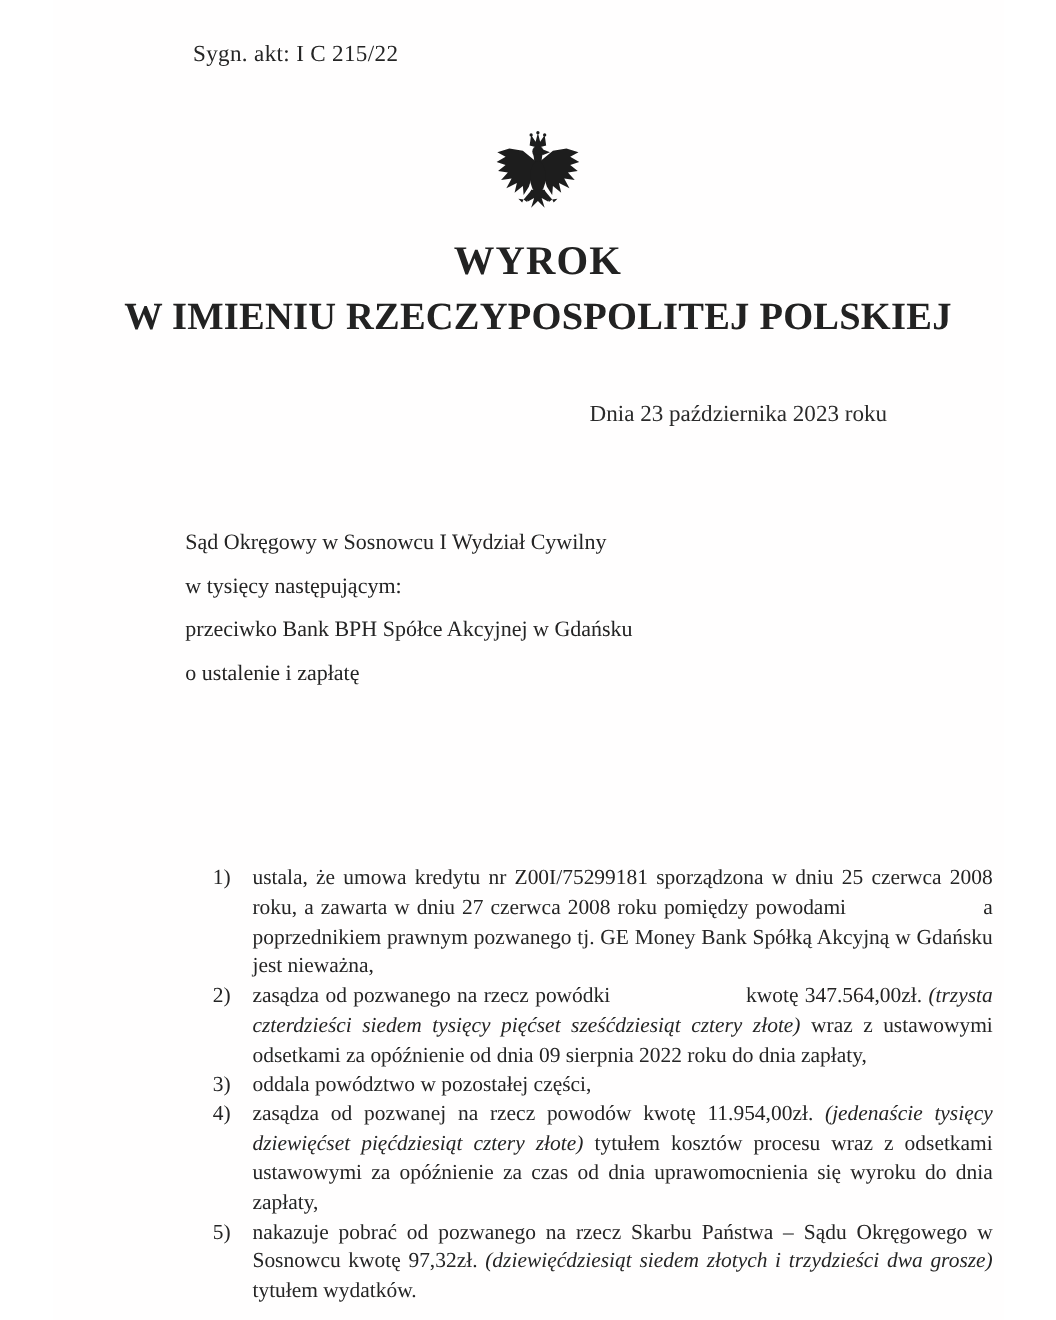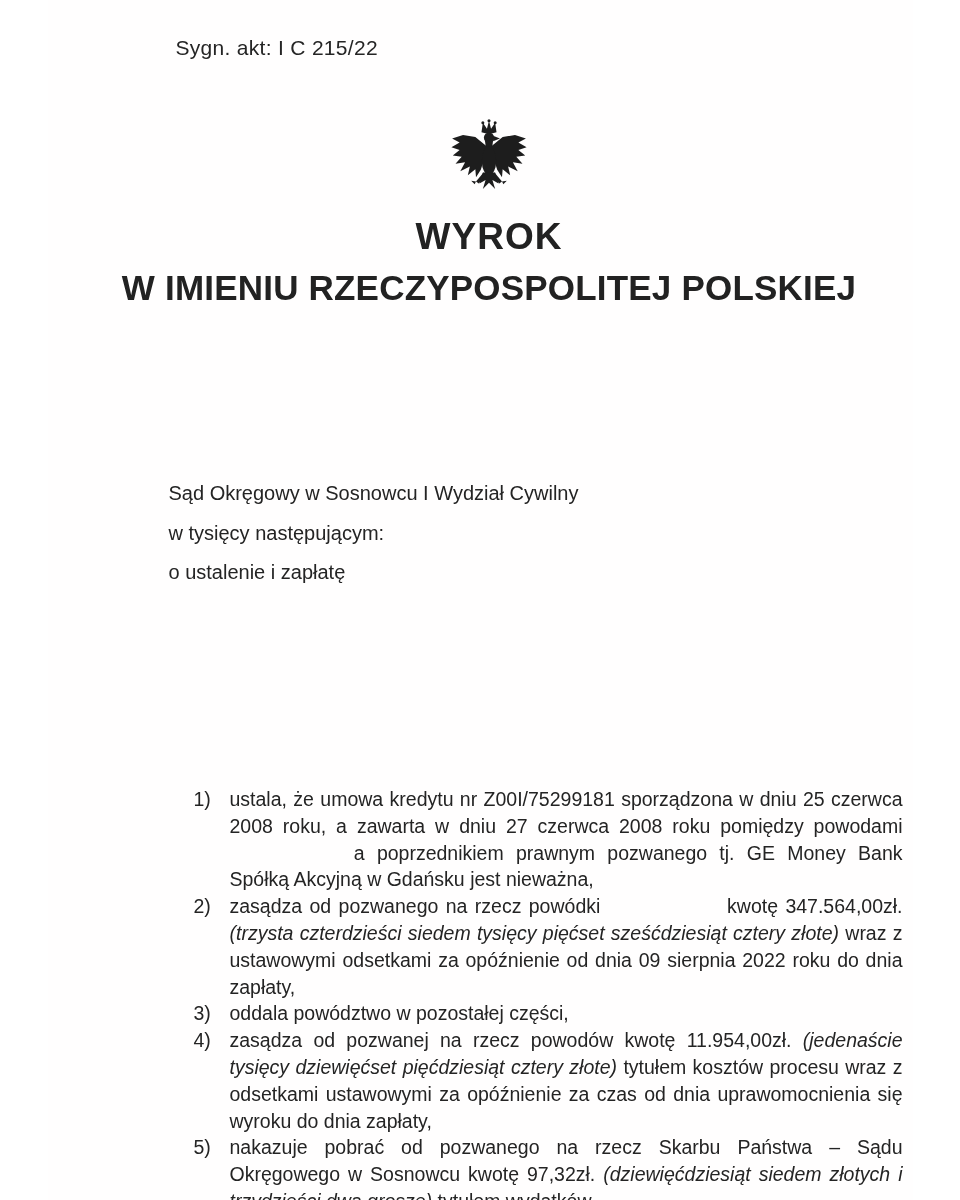--- a/index.html
+++ b/index.html
@@ -3,21 +3,21 @@
 <meta charset="utf-8">
 <style>
   * { margin: 0; padding: 0; box-sizing: border-box; }
   html, body { background: #ffffff; }
   .page {
     position: relative;
     width: 865px;
     height: 1200px;
     margin: 0 auto;
     background: #fffefe;
-    font-family: Liberation Sans, sans-serif;
+    font-family: Liberation Serif, serif;
     color: #1e1e1e;
     overflow: hidden;
   }
   .sygn {
     position: absolute;
     left: 128px;
     top: 36px;
     font-size: 21px;
     letter-spacing: 0.3px;
     color: #252525;
@@ -133,24 +133,26 @@
         <polygon points="41,93 34,92 39,97"></polygon>
         <polygon points="79,93 86,92 81,97"></polygon>
       </g>
     </svg>
   </div>
 
   <div class="title">WYROK</div>
 
   <div class="subtitle">W IMIENIU RZECZYPOSPOLITEJ POLSKIEJ</div>
 
+  <div class="dateline">Dnia 23 października 2023 roku</div>
 
   <div class="court">
     <div class="cline">Sąd Okręgowy w Sosnowcu I Wydział Cywilny</div>
     <div class="cline">w tysięcy następującym:</div>
+    <div class="cline">przeciwko Bank BPH Spółce Akcyjnej w Gdańsku</div>
     <div class="cline">o ustalenie i zapłatę</div>
   </div>
 
   <div class="order">
       <div class="order-item"><span class="order-no">1)</span><span><span>ustala, że umowa kredytu nr Z00I/75299181 sporządzona w dniu 25 czerwca 2008 roku, a zawarta w dniu 27 czerwca 2008 roku pomiędzy powodami</span> <span class="gap"></span> <span>a poprzednikiem prawnym pozwanego tj. GE Money Bank Spółką Akcyjną w Gdańsku jest nieważna,</span></span></div>
       <div class="order-item"><span class="order-no">2)</span><span><span>zasądza od pozwanego na rzecz powódki</span> <span class="gap"></span> <span>kwotę 347.564,00zł.</span> <span class="it">(trzysta czterdzieści siedem tysięcy pięćset sześćdziesiąt cztery złote)</span> <span>wraz z ustawowymi odsetkami za opóźnienie od dnia 09 sierpnia 2022 roku do dnia zapłaty,</span></span></div>
       <div class="order-item"><span class="order-no">3)</span><span><span>oddala powództwo w pozostałej części,</span></span></div>
       <div class="order-item"><span class="order-no">4)</span><span><span>zasądza od pozwanej na rzecz powodów kwotę 11.954,00zł.</span> <span class="it">(jedenaście tysięcy dziewięćset pięćdziesiąt cztery złote)</span> <span>tytułem kosztów procesu wraz z odsetkami ustawowymi za opóźnienie za czas od dnia uprawomocnienia się wyroku do dnia zapłaty,</span></span></div>
       <div class="order-item"><span class="order-no">5)</span><span><span>nakazuje pobrać od pozwanego na rzecz Skarbu Państwa – Sądu Okręgowego w Sosnowcu kwotę 97,32zł.</span> <span class="it">(dziewięćdziesiąt siedem złotych i trzydzieści dwa grosze)</span> <span>tytułem wydatków.</span></span></div>
     </div>

